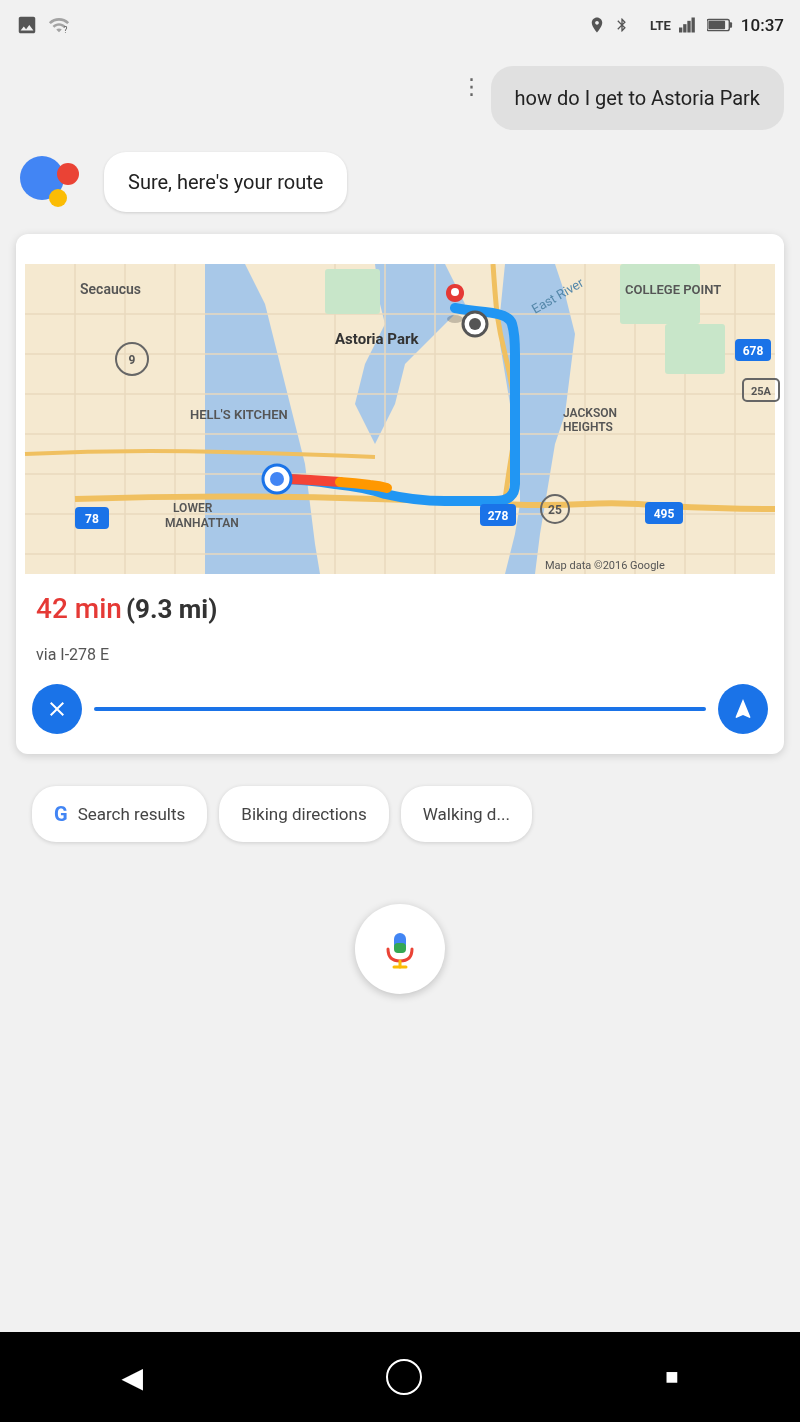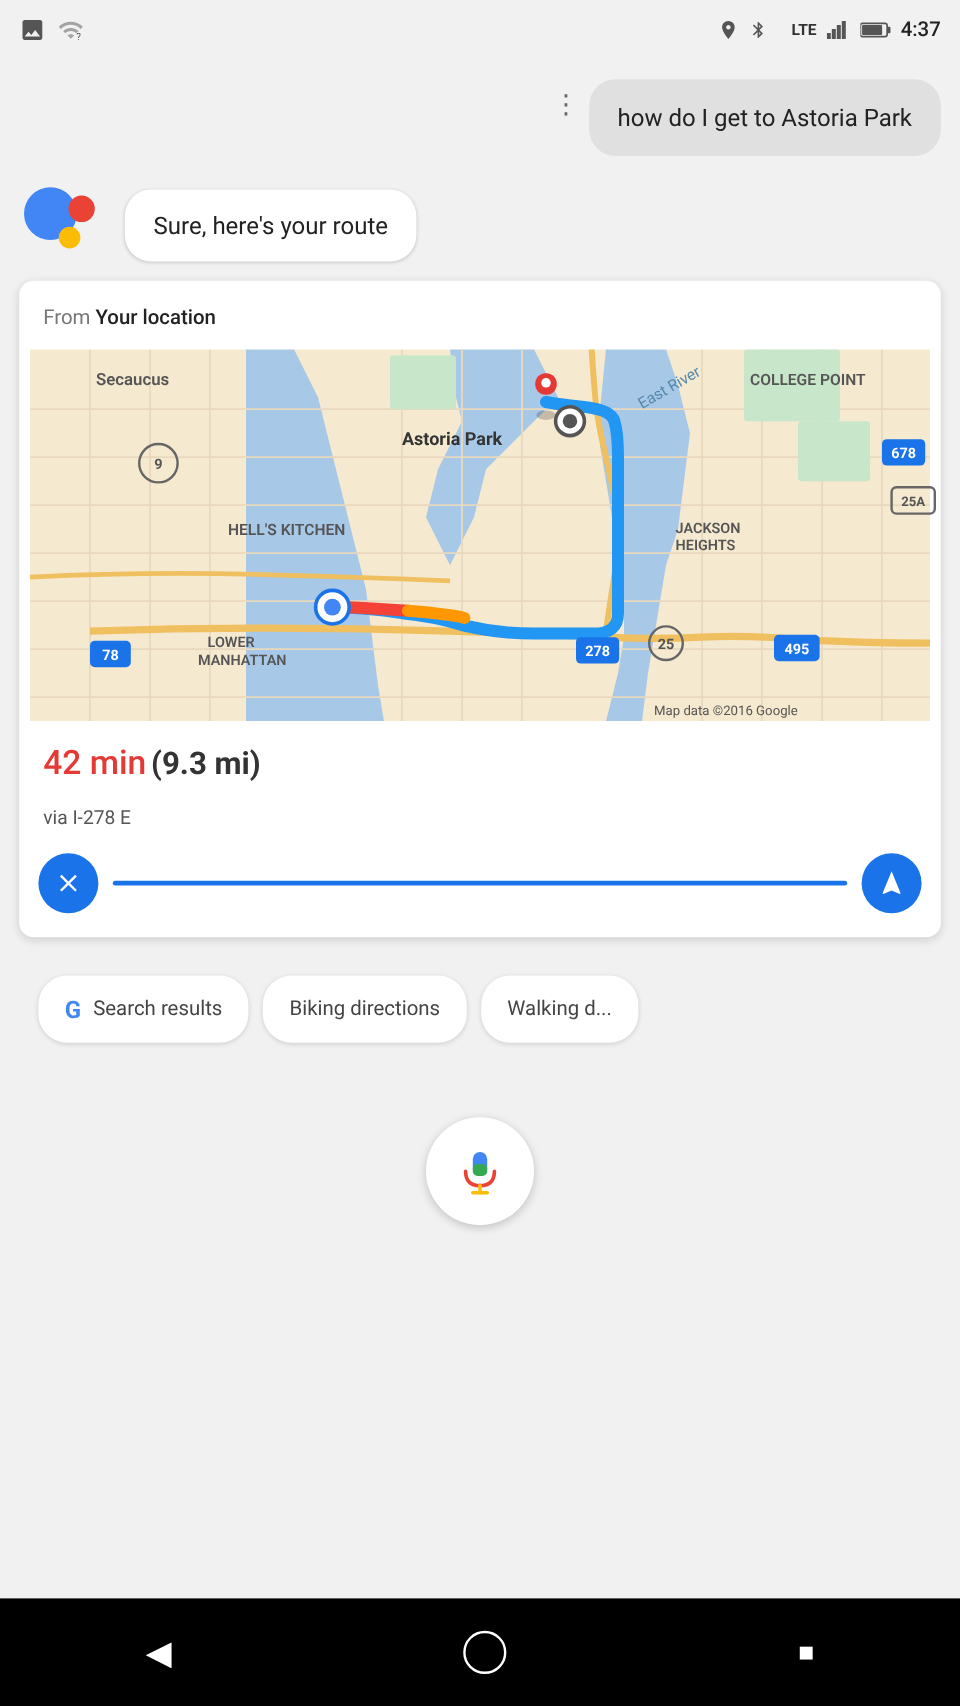--- a/index.html
+++ b/index.html
@@ -69,21 +69,21 @@
       padding: 18px 24px;
       max-width: 560px;
       font-size: 20px;
       color: #222;
       line-height: 1.4;
     }
 
     
     .assistant-row {
       display: flex;
-      align-items: flex-end;
+      align-items: center;
       gap: 16px;
     }
     .assistant-logo {
       width: 72px;
       height: 72px;
       flex-shrink: 0;
       position: relative;
     }
     .assistant-bubble {
       background: #fff;
@@ -277,21 +277,21 @@
       <rect x="10" y="4" width="4" height="14"></rect>
       <rect x="15" y="0" width="4" height="18"></rect>
     </svg>
 
     <svg width="26" height="16" viewBox="0 0 28 16" fill="#555">
       <rect x="0" y="2" width="24" height="12" rx="2" ry="2" fill="none" stroke="#555" stroke-width="1.5"></rect>
       <rect x="24" y="5" width="3" height="6" rx="1" fill="#555"></rect>
       <rect x="1.5" y="3.5" width="18" height="9" rx="1" fill="#555"></rect>
     </svg>
 
-    <span class="status-time">4:37</span>
+    <span class="status-time">10:37</span>
   </div>
 </div>
 
 <div class="chat-area">
 
   <div class="user-bubble-container">
     <span class="more-icon">⋮</span>
     <div class="user-bubble">
       <span>how do I get to Astoria Park</span>
     </div>
@@ -310,25 +310,20 @@
       </svg>
     </div>
     <div class="assistant-bubble">
       <span>Sure, here's your route</span>
     </div>
   </div>
 
   <div class="map-card">
 
     <div class="route-header">
-      <div>
-        <span class="label">From</span>
-        <span> </span>
-        <span class="value">Your location</span>
-      </div>
     </div>
 
     <div class="map-container">
       <svg width="100%" height="310" viewBox="0 0 750 310" xmlns="http://www.w3.org/2000/svg">
 
         <rect width="750" height="310" fill="#f5e9d0"></rect>
 
         <path d="M180,0 L220,0 L240,40 L250,80 L260,120 L270,160 L280,200 L285,240 L290,280 L295,310 L180,310 Z" fill="#a8c8e8"></path>
 
         <path d="M350,0 L420,0 L430,20 L440,40 L420,60 L400,80 L380,100 L370,140 L360,160 L350,180 L340,160 L330,140 L340,100 L350,80 L360,60 L355,40 Z" fill="#a8c8e8"></path>

